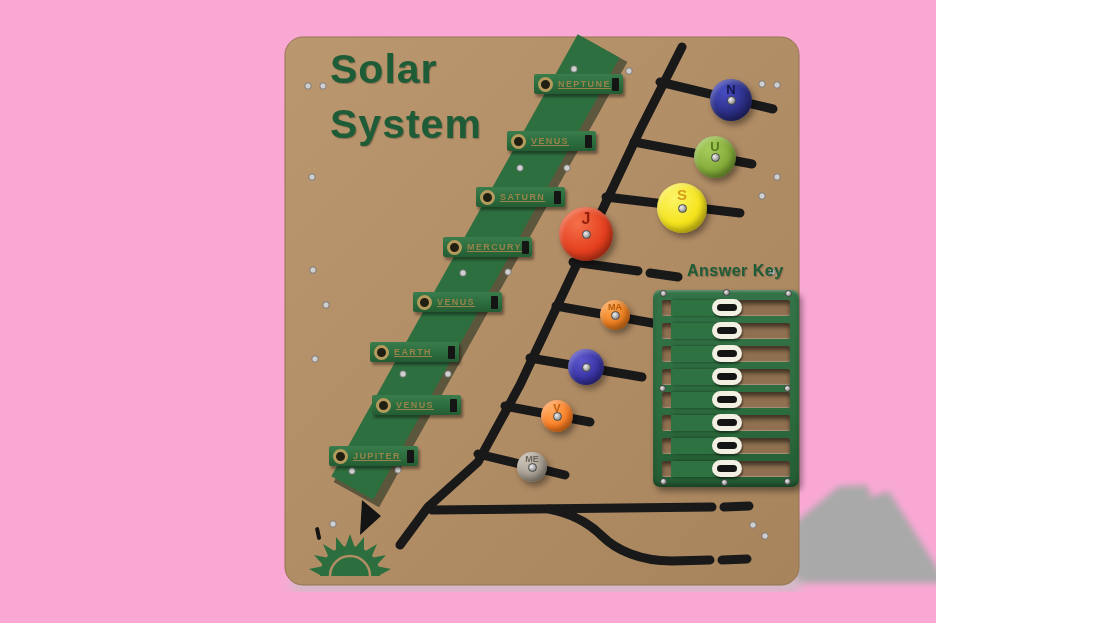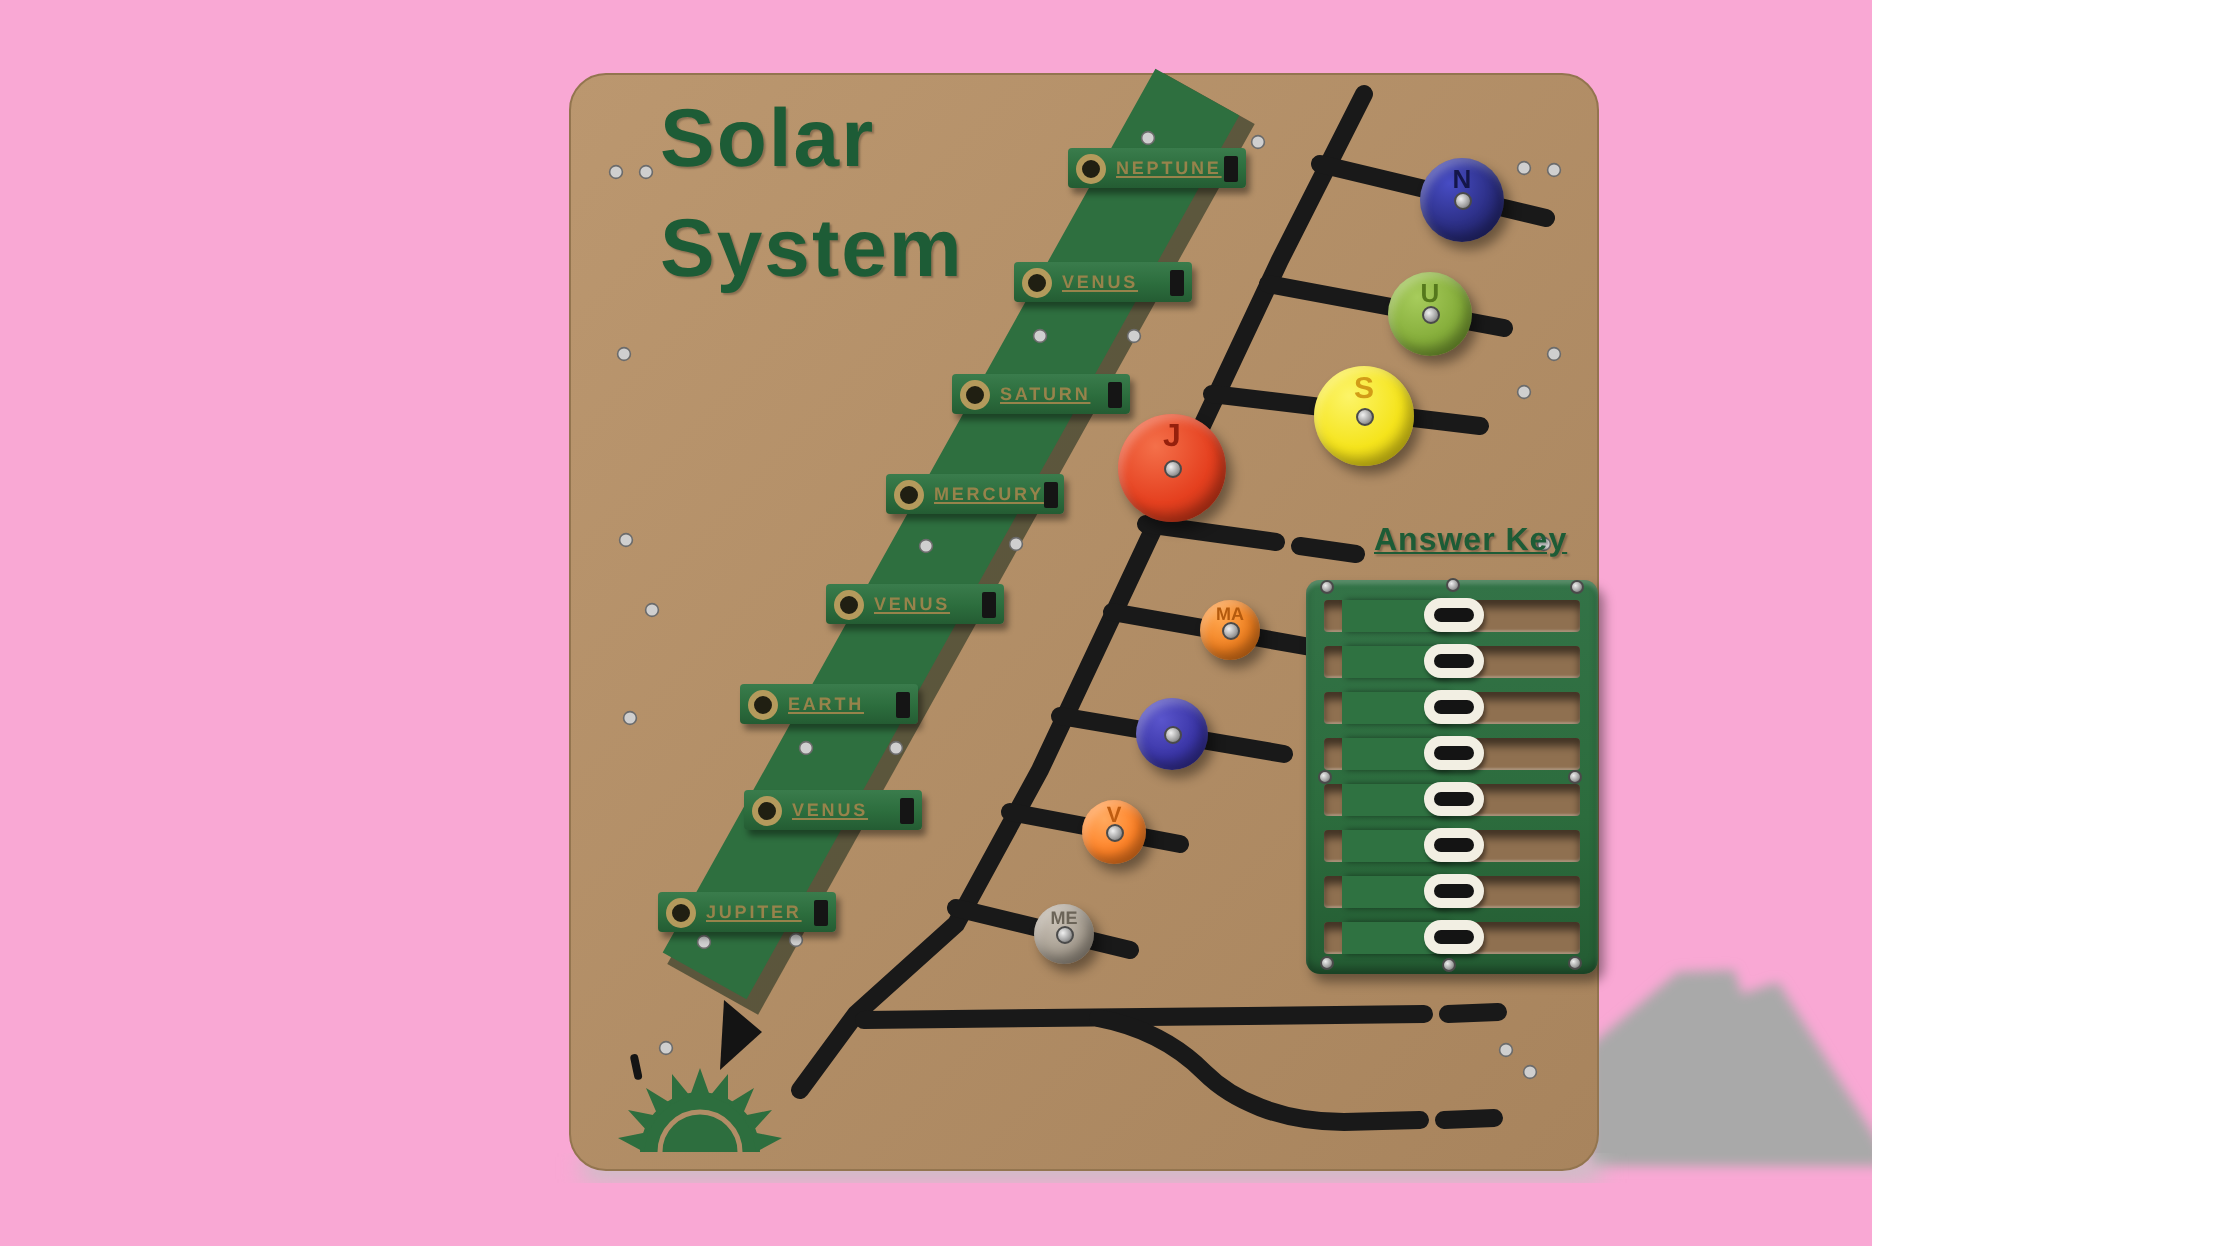--- a/index.html
+++ b/index.html
@@ -7,21 +7,21 @@
          font-family:"Liberation Sans",sans-serif;}
   .stage svg{position:absolute;left:0;top:0;}
 
   
   .title-line{position:absolute;color:#1d5c36;font-weight:bold;letter-spacing:1px;
               font-size:41px;text-shadow:1px 1px 1px rgba(0,0,0,.25);}
   #title1{left:330px;top:46px;}
   #title2{left:330px;top:101px;}
 
   .ak-title{position:absolute;left:687px;top:262px;color:#1d5c36;font-weight:bold;
-            font-size:16px;letter-spacing:.5px;text-shadow:1px 1px 1px rgba(0,0,0,.25);text-decoration:underline;}
+            font-size:16px;letter-spacing:.5px;text-shadow:1px 1px 1px rgba(0,0,0,.25);}
 
   
   .tag{position:absolute;width:89px;height:20px;border-radius:2px;display:flex;align-items:center;
        background:linear-gradient(#3a7c4c,#2c6d3d 55%,#245c33);
        box-shadow:2px 3px 3px rgba(0,0,0,.4);}
   .tag .ring{width:9px;height:9px;border:3px solid #b49a5c;border-radius:50%;
              background:#201f12;margin-left:4px;flex:0 0 auto;}
   .tag .taglabel{color:#97834b;font-size:9px;font-weight:bold;letter-spacing:1.4px;
                  margin-left:5px;flex:1;white-space:nowrap;text-decoration:underline;}
   .tag .slot{width:7px;height:13px;background:#151515;border-radius:1px;margin-right:4px;flex:0 0 auto;}

